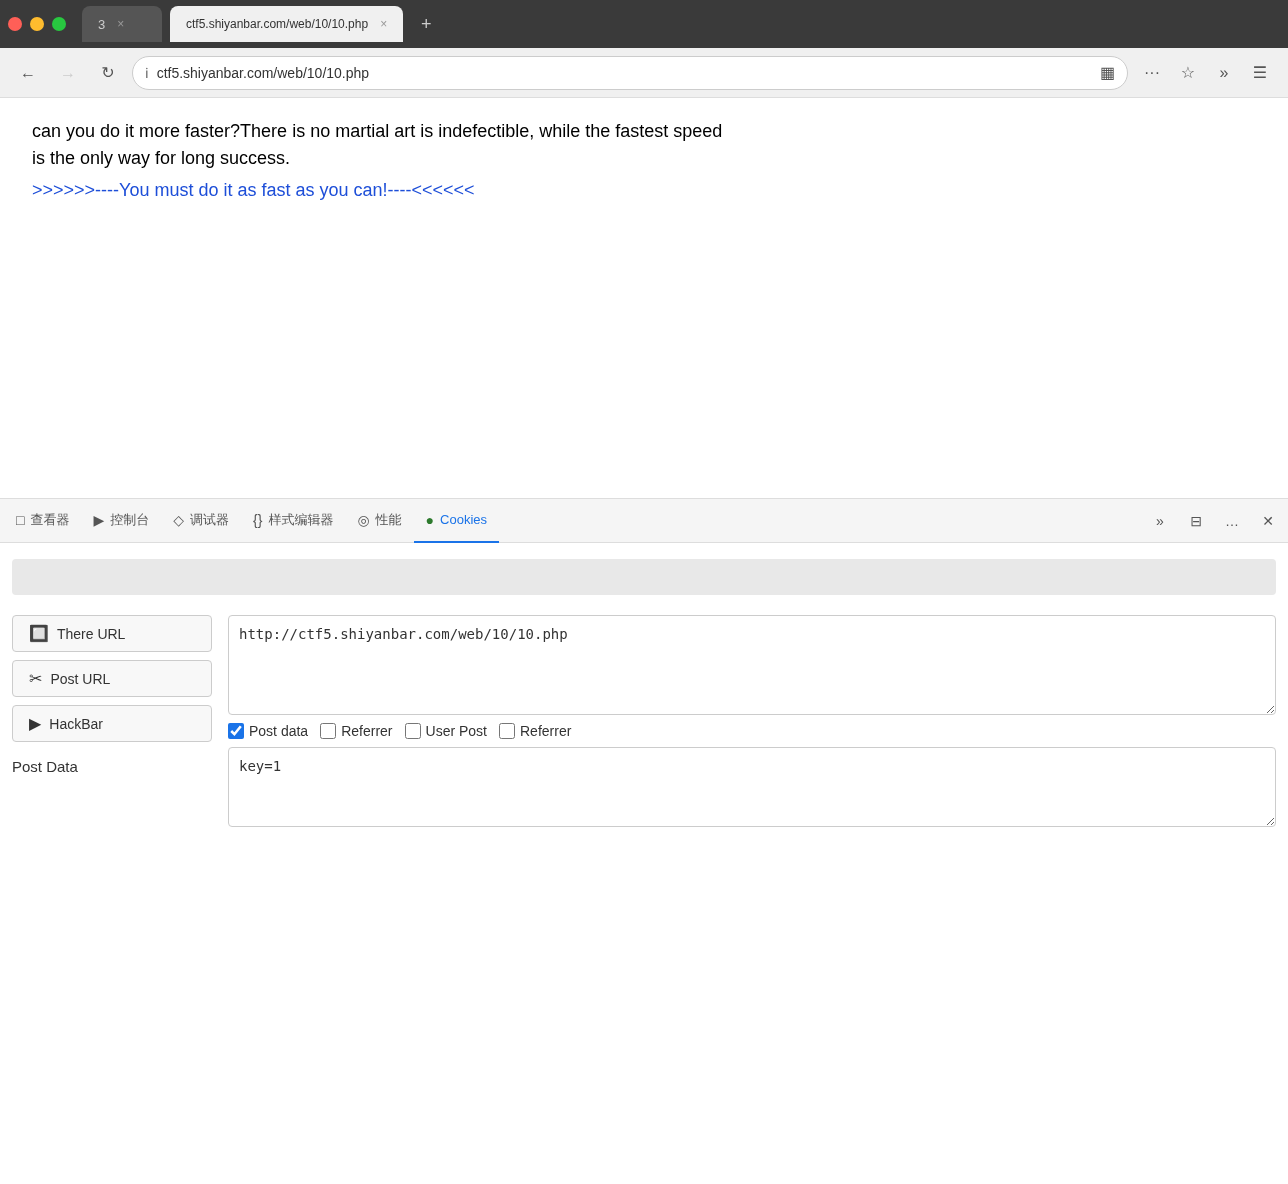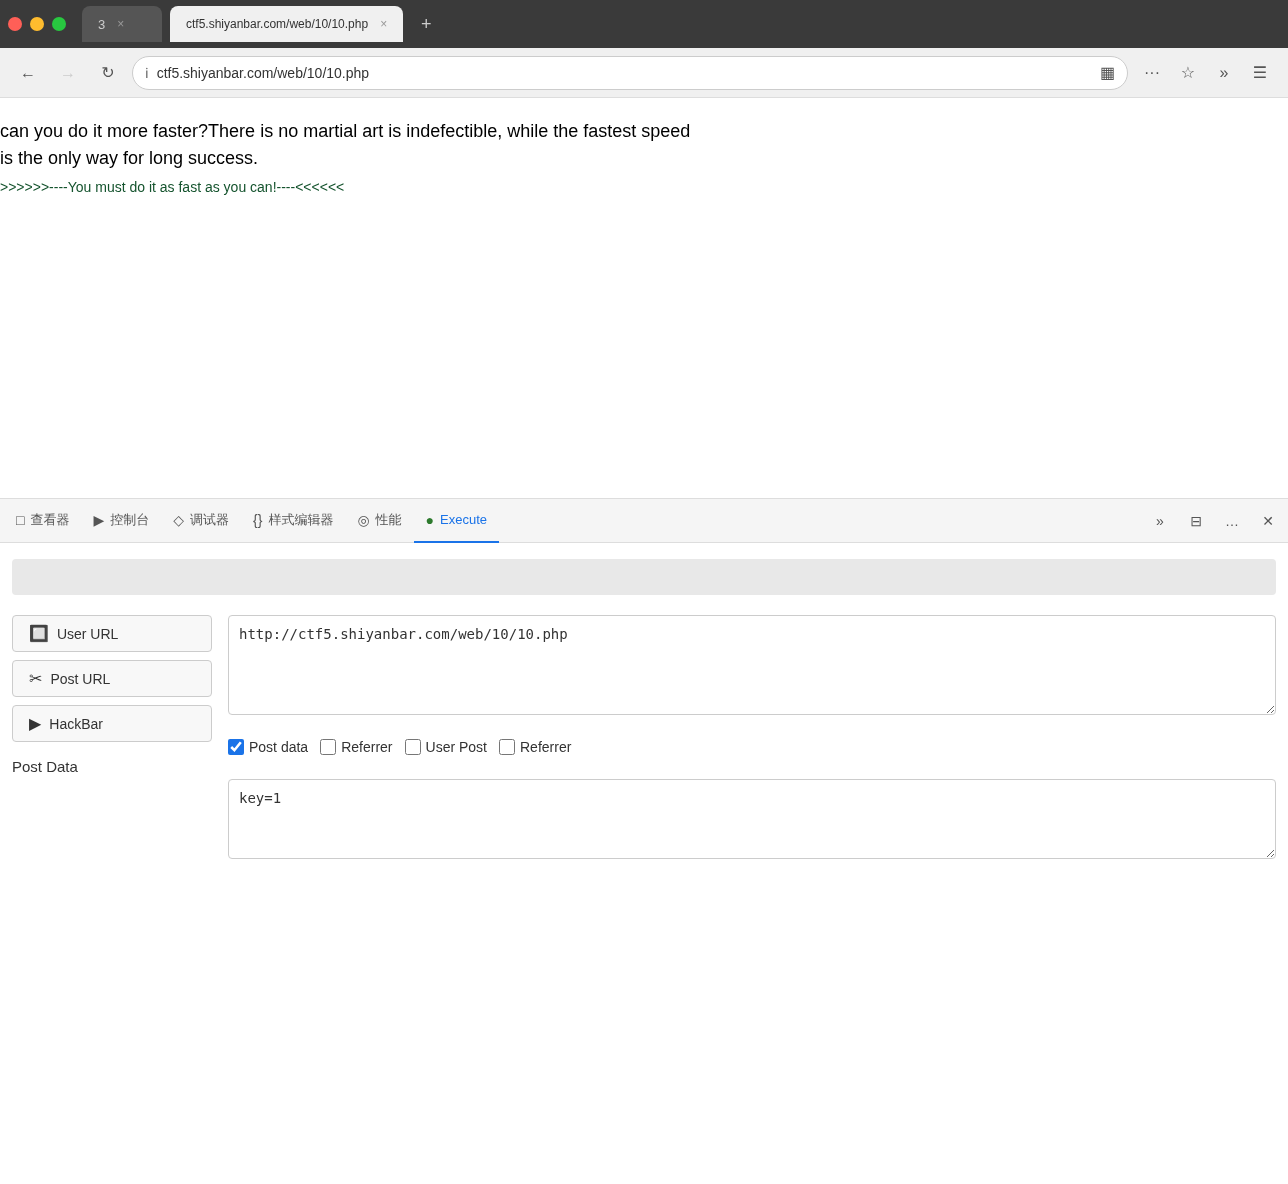--- a/index.html
+++ b/index.html
@@ -25,42 +25,42 @@
     .nav-bar { display: flex; align-items: center; height: 50px; padding: 0 12px; gap: 8px; background: #f0f0f0; border-bottom: 1px solid #ddd; }
     .nav-btn { width: 32px; height: 32px; border-radius: 50%; display: flex; align-items: center; justify-content: center; cursor: pointer; color: #555; font-size: 16px; background: none; border: none; }
     .nav-btn.disabled { color: #ccc; cursor: default; }
     .address-bar { flex: 1; display: flex; align-items: center; background: #fff; border: 1px solid #ccc; border-radius: 20px; padding: 0 12px; height: 34px; gap: 8px; }
     .address-bar .info-icon { color: #666; font-size: 14px; }
     .address-text { flex: 1; font-size: 14px; color: #333; }
     .qr-icon { color: #555; font-size: 16px; cursor: pointer; }
     .nav-actions { display: flex; align-items: center; gap: 4px; }
 
     
-    .page-content { background: #fff; padding: 20px 0; min-height: 400px; font-size: 18px; color: #000; line-height: 1.6; }
+    .page-content { background: #fff; padding: 20px 32px; min-height: 400px; font-size: 18px; color: #000; line-height: 1.6; }
     .page-text { font-size: 18px; line-height: 1.5; color: #000; }
-    .page-text2 { font-size: 14px; color: #14532d; margin-top: 4px; }
+    .page-text2 { font-size: 18px; color: #1d4ed8; margin-top: 4px; }
 
     
     .devtools { background: #f5f5f5; border-top: 1px solid #ddd; width: 100%; }
     .devtools-tabs { display: flex; align-items: center; height: 44px; background: #f5f5f5; border-bottom: 1px solid #ddd; padding: 0 4px; gap: 0; }
     .devtool-tab { display: flex; align-items: center; gap: 6px; padding: 0 12px; height: 44px; cursor: pointer; font-size: 13px; color: #555; border-bottom: 2px solid transparent; white-space: nowrap; }
     .devtool-tab.active { color: #1a73e8; border-bottom: 2px solid #1a73e8; }
     .devtool-tab .tab-icon { font-size: 14px; }
     .devtools-more { margin-left: auto; display: flex; align-items: center; gap: 4px; }
     .devtools-action-btn { width: 32px; height: 32px; display: flex; align-items: center; justify-content: center; cursor: pointer; color: #555; font-size: 14px; border-radius: 4px; }
 
     
     .hackbar-panel { background: #fff; padding: 8px 0; }
 
     .hackbar-body { display: flex; padding: 12px; gap: 16px; }
     .hackbar-buttons { display: flex; flex-direction: column; gap: 8px; min-width: 200px; }
     .hackbar-btn { display: flex; align-items: center; gap: 8px; padding: 8px 16px; border: 1px solid #ccc; border-radius: 4px; background: #f8f8f8; cursor: pointer; font-size: 14px; color: #333; min-width: 180px; }
     .hackbar-btn-icon { font-size: 16px; }
 
-    .hackbar-right { flex: 1; display: flex; flex-direction: column; gap: 24px; }
+    .hackbar-right { flex: 1; display: flex; flex-direction: column; gap: 8px; }
     .url-textarea { width: 100%; height: 100px; border: 1px solid #ccc; border-radius: 4px; padding: 10px; font-size: 14px; color: #333; resize: vertical; font-family: monospace; }
 
     .checkboxes-row { display: flex; align-items: center; gap: 12px; font-size: 14px; color: #333; }
     .checkbox-item { display: flex; align-items: center; gap: 5px; cursor: pointer; }
     .checkbox-item input[type="checkbox"] { width: 16px; height: 16px; accent-color: #1a73e8; }
 
     .post-data-textarea { width: 100%; height: 80px; border: 1px solid #ccc; border-radius: 4px; padding: 10px; font-size: 14px; color: #333; resize: vertical; font-family: monospace; }
   </style>
 </head>
 <body>
@@ -147,21 +147,21 @@
       <span>样式编辑器</span>
     </div>
 
     <div class="devtool-tab">
       <span class="tab-icon">◎</span>
       <span>性能</span>
     </div>
 
     <div class="devtool-tab active">
       <span class="tab-icon" style="color:#2d7a2d;">●</span>
-      <span>Execute</span>
+      <span>Cookies</span>
     </div>
 
     <div class="devtools-more">
       <div class="devtools-action-btn">
         <span>»</span>
       </div>
       <div class="devtools-action-btn">
         <span>⊟</span>
       </div>
       <div class="devtools-action-btn">
@@ -175,21 +175,21 @@
 
   <div class="hackbar-panel">
 
     <div style="margin: 8px 12px; background: #e8e8e8; height: 36px; border-radius: 4px;"></div>
 
     <div class="hackbar-body">
 
       <div class="hackbar-buttons">
         <button class="hackbar-btn">
           <span class="hackbar-btn-icon">🔲</span>
-          <span>User URL</span>
+          <span>There URL</span>
         </button>
         <button class="hackbar-btn">
           <span class="hackbar-btn-icon">✂</span>
           <span>Post URL</span>
         </button>
         <button class="hackbar-btn">
           <span class="hackbar-btn-icon">▶</span>
           <span>HackBar</span>
         </button>
         <div style="margin-top: 8px;">

